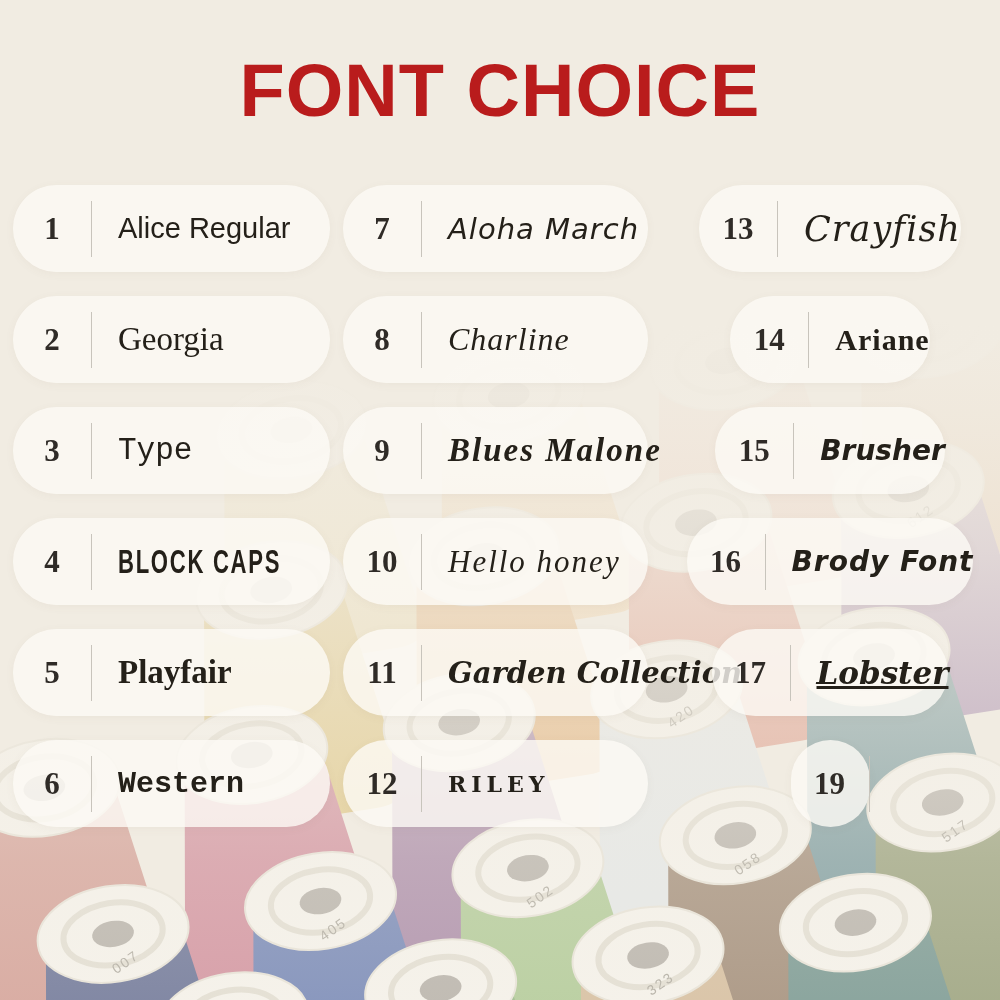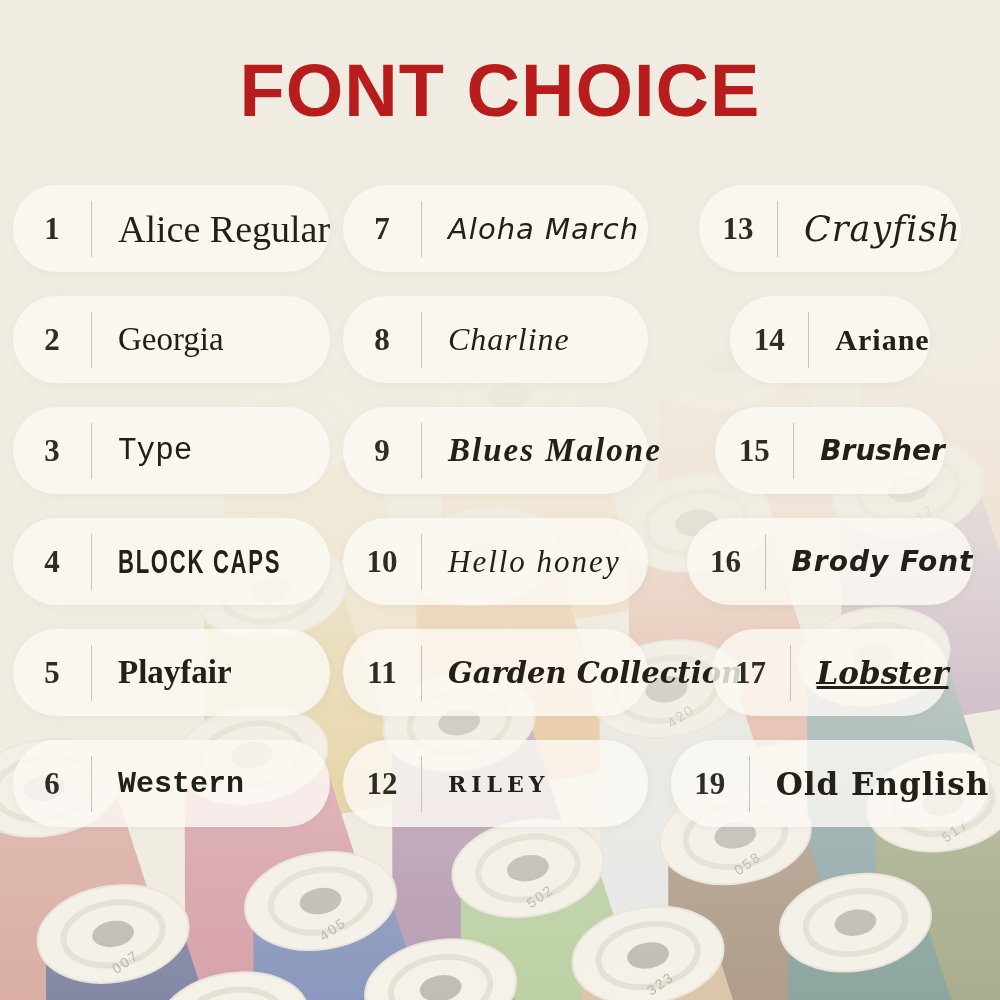--- a/index.html
+++ b/index.html
@@ -44,21 +44,21 @@
   .num{
     width:78px;text-align:center;flex:0 0 78px;
     font-family:"Liberation Serif",serif;font-weight:bold;
     font-size:31px;color:#2f2b27;
   }
   .vr{width:1px;height:56px;background:#c8c4bc;flex:0 0 1px;}
   .name{
     margin-left:26px;display:inline-block;white-space:nowrap;color:#242019;
   }
   
-  .f1 {font-family:Liberation Serif, serif;font-size:38px;}
+  .f1 {font-family:Liberation Sans, sans-serif;font-size:29px;}
   .f2 {font-family:"Liberation Serif",serif;font-size:33px;}
   .f3 {font-family:"Liberation Mono",monospace;font-size:31px;}
   .f4 {font-family:"Liberation Sans",sans-serif;font-weight:bold;font-size:26px;letter-spacing:2px;transform:scale(0.85,1.3);transform-origin:left center;}
   .f5 {font-family:"Liberation Serif",serif;font-weight:bold;font-size:33px;}
   .f6 {font-family:Liberation Mono, monospace;font-weight:bold;font-size:30px;}
   .f7 {font-family:"DejaVu Sans",sans-serif;font-style:italic;font-size:29px;letter-spacing:1px;}
   .f8 {font-family:"Liberation Serif",serif;font-style:italic;font-size:32px;letter-spacing:1px;}
   .f9 {font-family:"Liberation Serif",serif;font-style:italic;font-weight:bold;font-size:33px;letter-spacing:2px;}
   .f10{font-family:"Liberation Serif",serif;font-style:italic;font-size:31px;letter-spacing:2px;}
   .f11{font-family:"DejaVu Serif",serif;font-style:italic;font-weight:bold;font-size:29px;}
@@ -215,16 +215,15 @@
       <span class="name f16">Brody Font</span>
     </div>
     <div class="pill">
       <span class="num">17</span>
       <span class="vr"></span>
       <span class="name f17">Lobster</span>
     </div>
     <div class="pill">
       <span class="num">19</span>
       <span class="vr"></span>
-      <span class="name f18">Old English</span>
     </div>
   </div>
 </div>
 
 </body></html>

